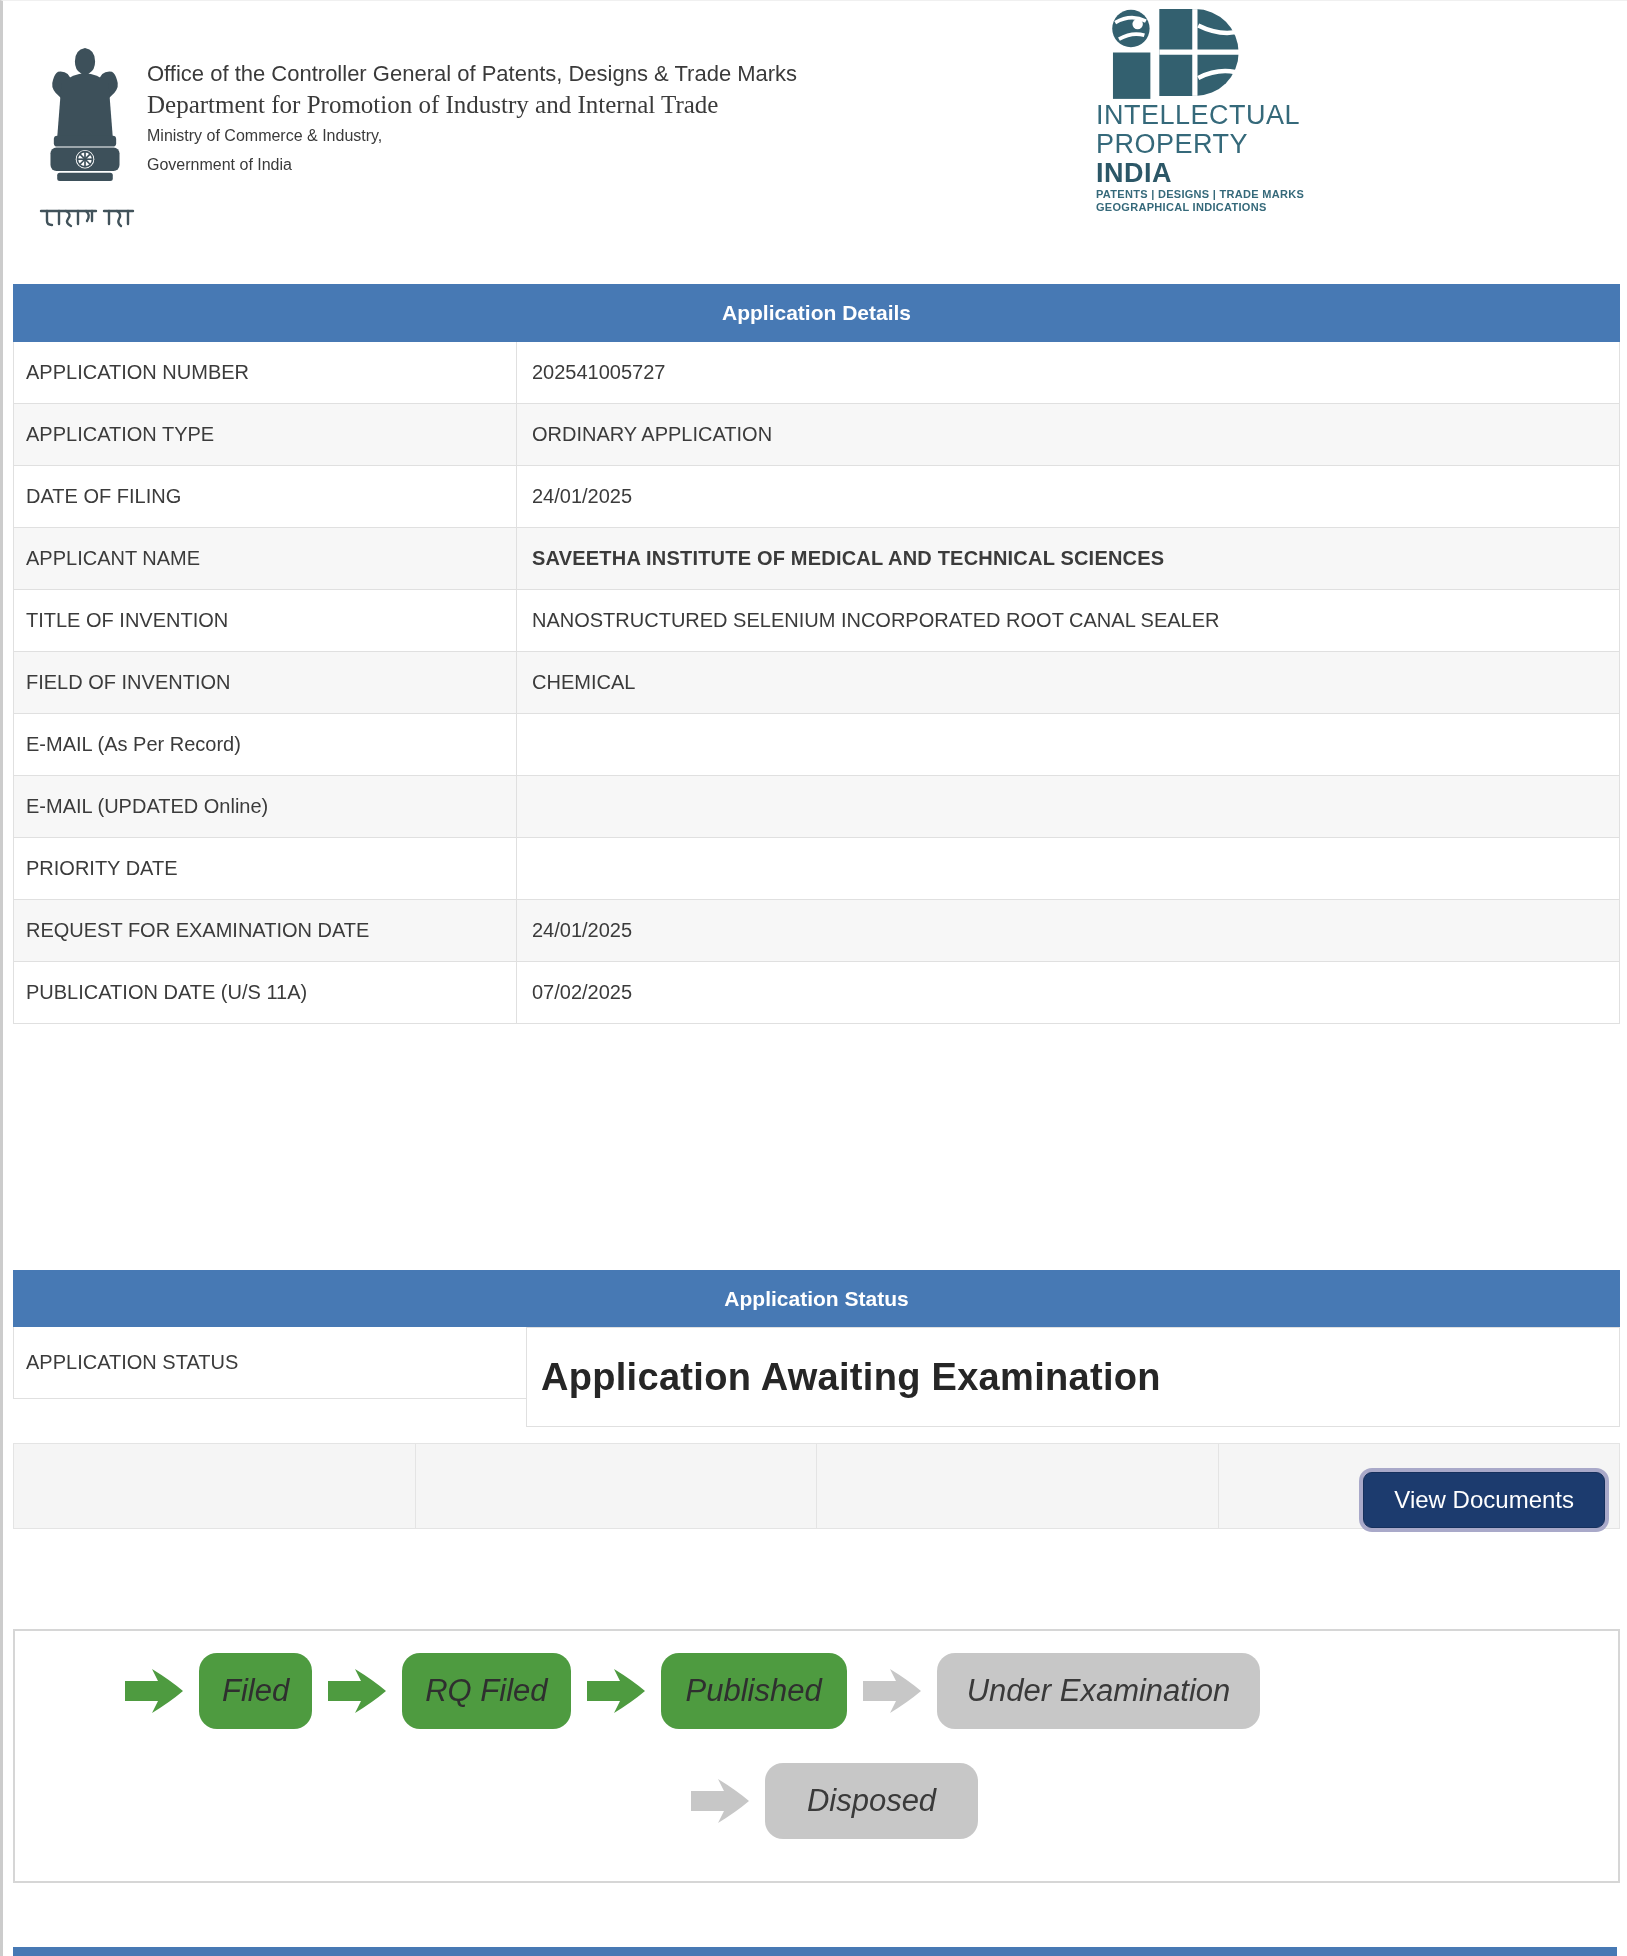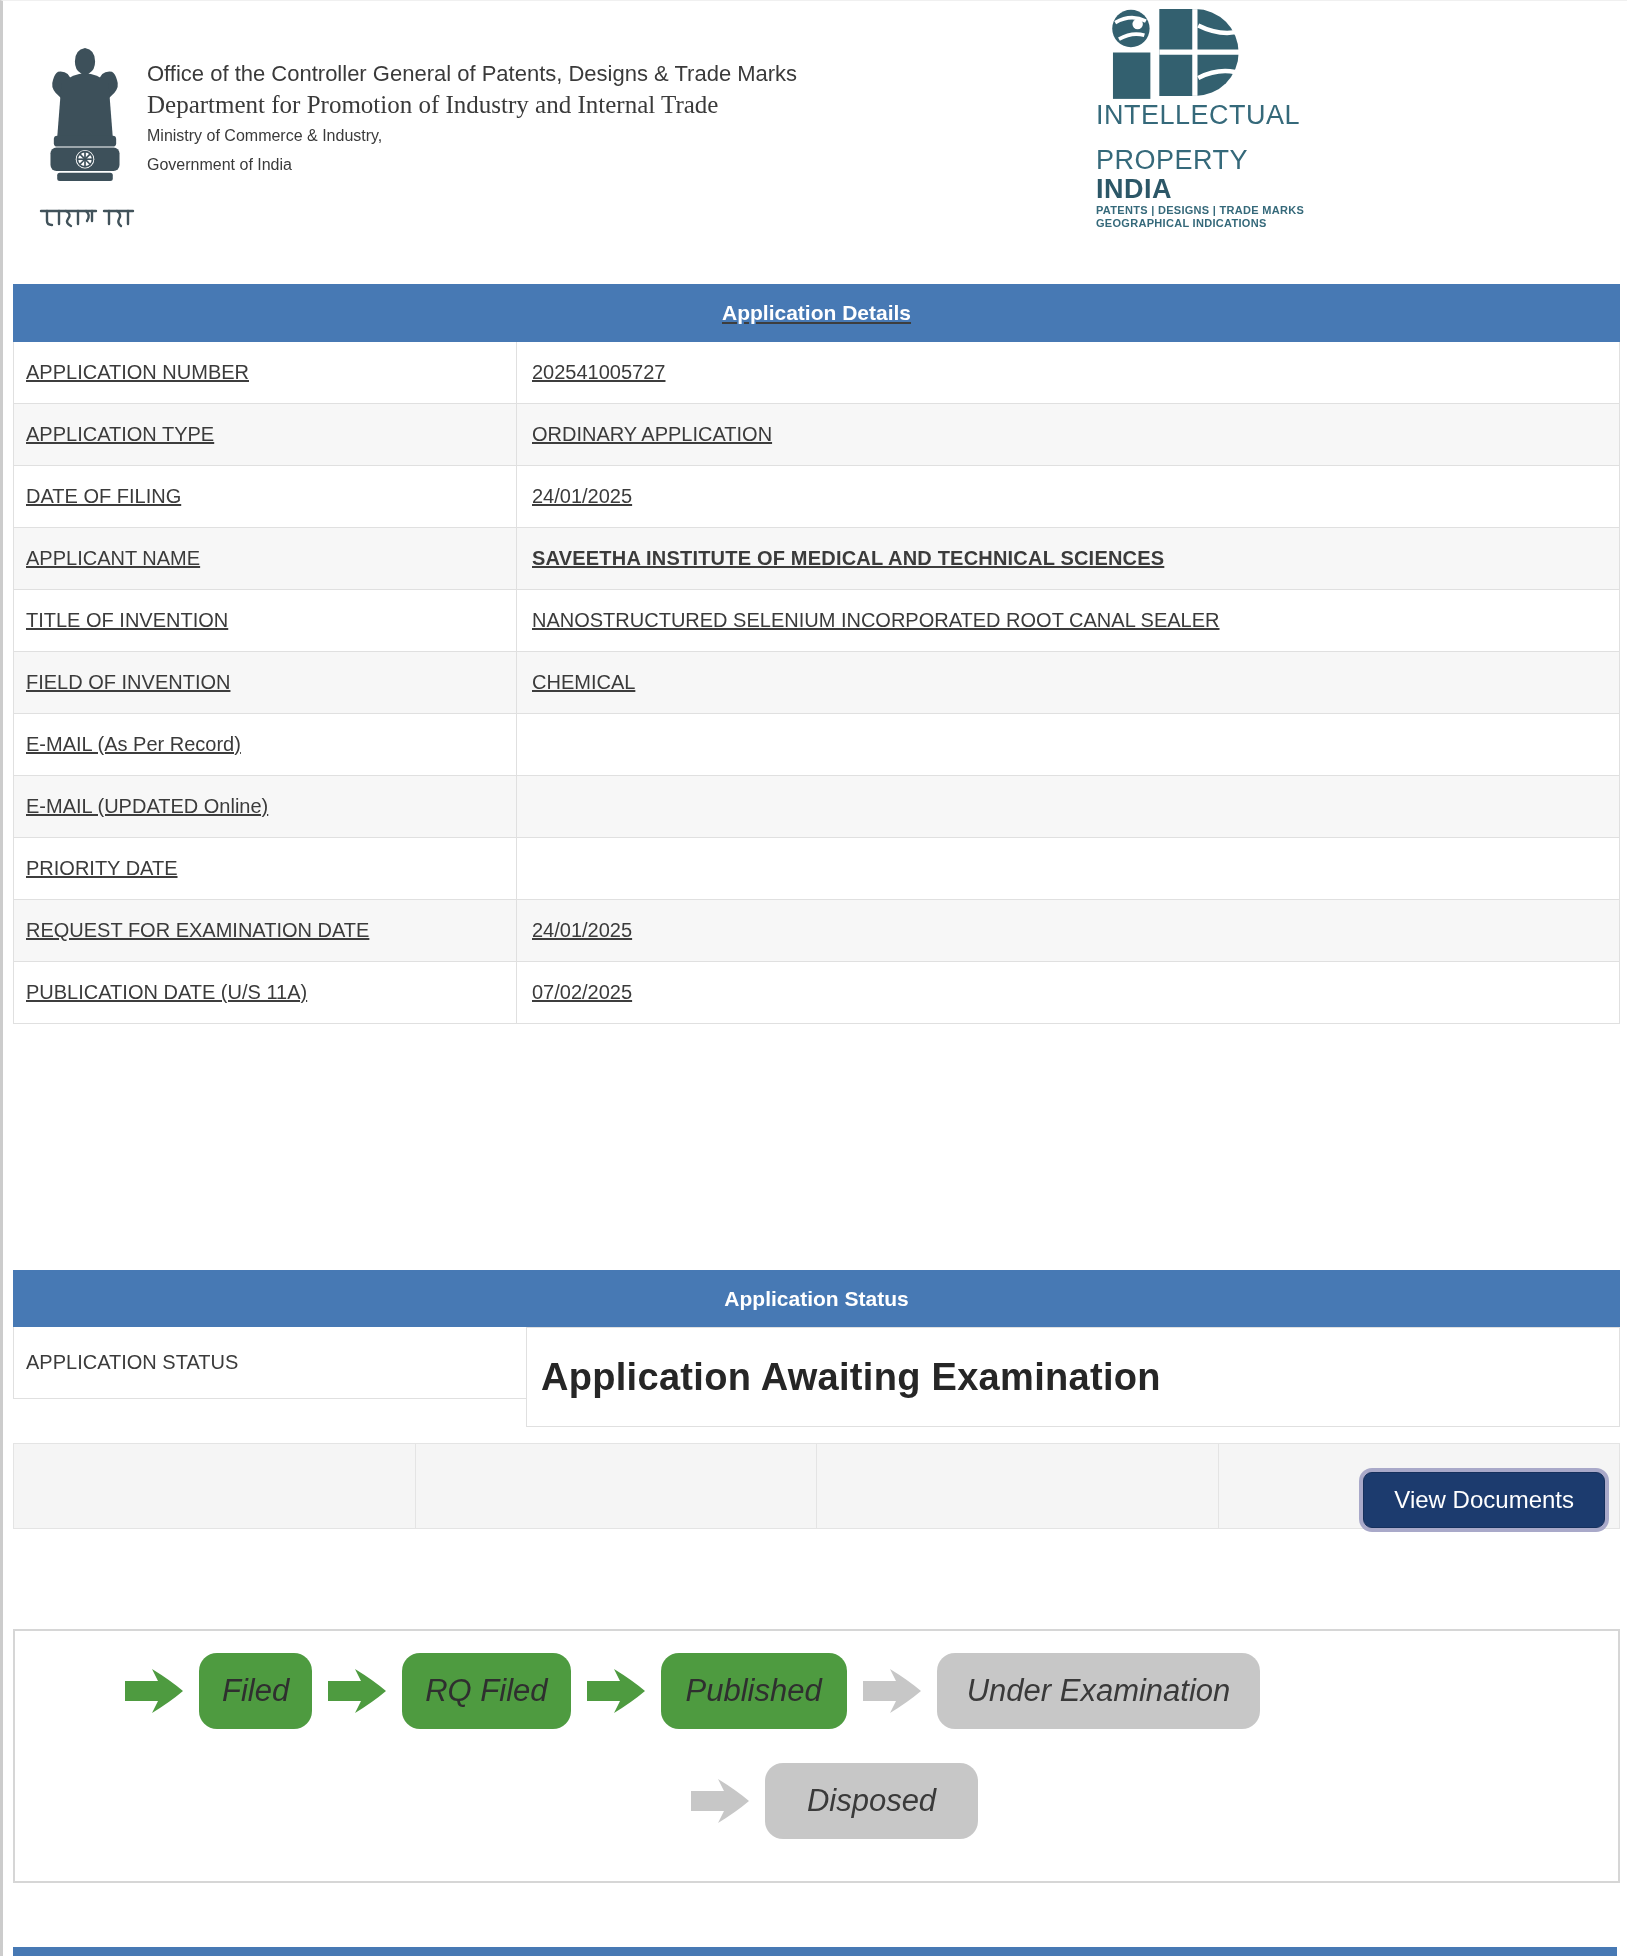--- a/index.html
+++ b/index.html
@@ -20,26 +20,26 @@
   .masthead-text { position:absolute; left:144px; top:58px; }
   .mh-line { color:#3a3a3a; }
   .mh-line1 { font-size:22px; line-height:30px; }
   .mh-line2 { font-family:"Liberation Serif","DejaVu Serif",serif; font-size:25px; line-height:32px; }
   .mh-line3, .mh-line4 { font-size:16px; line-height:29px; }
 
   .ip-logo { position:absolute; left:1093px; top:8px; width:215px; }
   .ip-mark { display:block; margin-left:2px; }
   .ip-line { color:#35697a; letter-spacing:0.5px; }
   .ip-line1 { font-size:27px; line-height:29px; margin-top:2px; }
-  .ip-line2 { font-size:27px; line-height:29px;margin-top:16px; }
+  .ip-line2 { font-size:27px; line-height:29px; }
   .ip-line2 b { color:#2c5767; font-weight:bold; }
   .ip-small { font-size:11px; font-weight:bold; line-height:13px; letter-spacing:0.3px; color:#35697a; }
 
   
-  .tbl { width:1607px; margin:9px 10px; border-collapse:collapse;text-decoration:underline; }
+  .tbl { width:1607px; margin:9px 10px; border-collapse:collapse; }
   .tbl th.band {
     background:#4779b4; color:#ffffff; font-size:21px; font-weight:bold;
     height:57px; text-align:center; border:1px solid #4779b4;
   }
   .tbl td {
     border:1px solid #e0e0e0; font-size:20px; color:#3b3b3b;
     height:62px; padding:8px 12px; vertical-align:middle;
   }
   .tbl td.lbl { width:503px; }
   .tbl td.val { padding-left:15px; }

